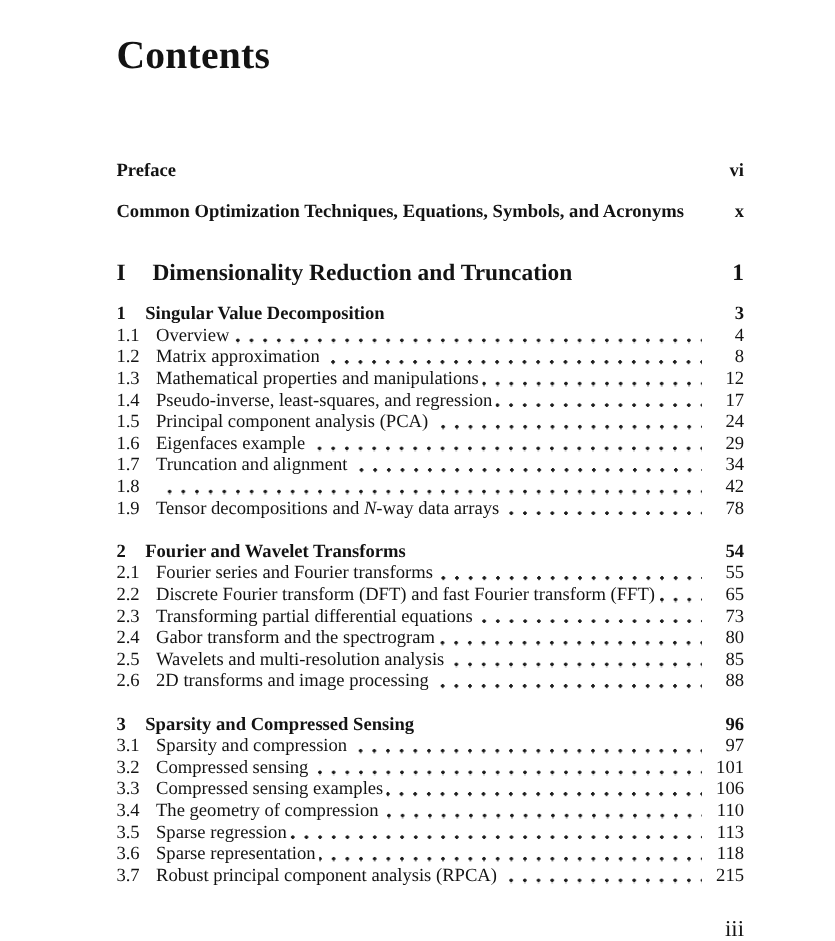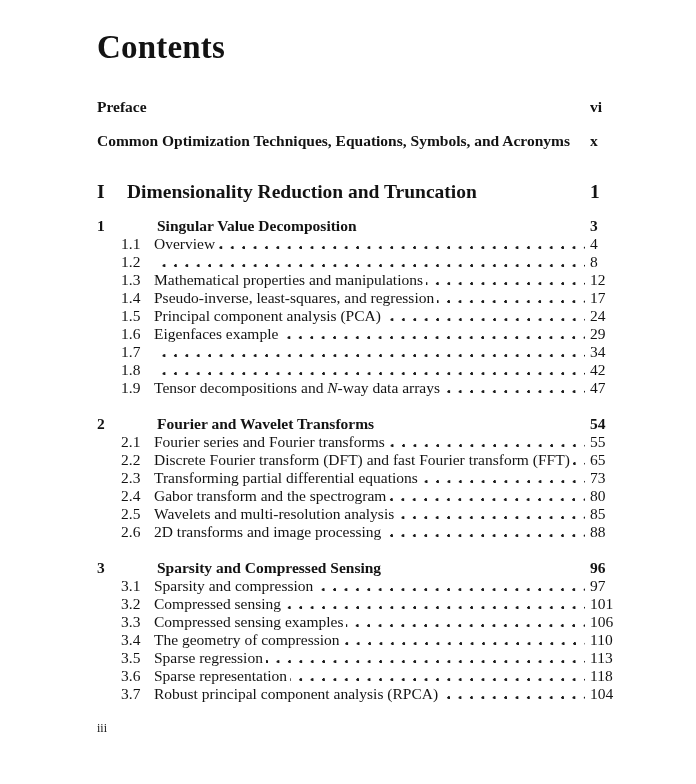--- a/index.html
+++ b/index.html
@@ -19,59 +19,59 @@
     left: 97px; top: 28px;
     width: 523px;
   }
   .doc-title {
     margin: 0;
     font-size: 33px;
     line-height: 38px;
     font-weight: 700;
     letter-spacing: 0.2px;
   }
-  .frontmatter { margin-top: 32px; font-family: Liberation Serif, serif; }
+  .frontmatter { margin-top: 68px; font-family: Liberation Serif, serif; }
   .row {
     display: flex;
     white-space: nowrap;
     font-size: 15.5px;
     line-height: 18px;
   }
   .fm-row { font-weight: 700; margin-bottom: 16px; }
   .fm-title { flex: 0 1 auto; overflow: hidden; }
   .spacer { flex: 1 1 auto; }
-  .pg { flex: 0 0 30px; }
+  .pg { flex: 0 0 30px; text-align: right; }
   .part-row {
     margin-top: 30px;
     font-size: 19.5px;
     line-height: 24px;
     font-weight: 700;
   }
   .part-num { flex: 0 0 30px; }
   .part-title { flex: 0 1 auto; }
   .chapter { margin-top: 18px; }
   .chapter:first-child { margin-top: 13px; }
   .chead { font-weight: 700; }
   .cnum { flex: 0 0 24px; }
-  .ctitle { flex: 0 1 auto; overflow: hidden; margin-left: 36px; }
-  .snum { flex: 0 0 33px; margin-left: 24px; }
+  .ctitle { flex: 0 1 auto; overflow: hidden; }
+  .snum { flex: 0 0 33px; }
   .stitle { flex: 0 1 auto; overflow: hidden; }
   .leader {
     flex: 1 1 auto;
     min-width: 0;
     margin: 0 5px 0 3px;
     background-image: radial-gradient(circle at 1.6px 1.6px, #1b1b1b 1.25px, rgba(0,0,0,0) 1.6px);
     background-size: 11.4px 4px;
     background-repeat: repeat-x;
     background-position: right 1px bottom 3px;
   }
   .folio {
-    margin-top: 16px;
-    text-align: left;
-    font-size: 12px;
+    margin-top: 27px;
+    text-align: right;
+    font-size: 19px;
     line-height: 18px;
   }
   i { font-style: italic; }
 </style>
 </head>
 <body>
 
 <div class="page">
   <div class="inner">
 
@@ -106,20 +106,21 @@
             <span class="pg">3</span>
           </div>
           <div class="row">
             <span class="snum">1.1</span>
             <span class="stitle">Overview</span>
             <span class="leader"></span>
             <span class="pg">4</span>
           </div>
           <div class="row">
             <span class="snum">1.2</span>
+            <span class="stitle">Matrix approximation</span>
             <span class="leader"></span>
             <span class="pg">8</span>
           </div>
           <div class="row">
             <span class="snum">1.3</span>
             <span class="stitle">Mathematical properties and manipulations</span>
             <span class="leader"></span>
             <span class="pg">12</span>
           </div>
           <div class="row">
@@ -135,33 +136,34 @@
             <span class="pg">24</span>
           </div>
           <div class="row">
             <span class="snum">1.6</span>
             <span class="stitle">Eigenfaces example</span>
             <span class="leader"></span>
             <span class="pg">29</span>
           </div>
           <div class="row">
             <span class="snum">1.7</span>
+            <span class="stitle">Truncation and alignment</span>
             <span class="leader"></span>
             <span class="pg">34</span>
           </div>
           <div class="row">
             <span class="snum">1.8</span>
             <span class="leader"></span>
             <span class="pg">42</span>
           </div>
           <div class="row">
             <span class="snum">1.9</span>
             <span class="stitle">Tensor decompositions and <i>N</i>-way data arrays</span>
             <span class="leader"></span>
-            <span class="pg">47</span>
+            <span class="pg">78</span>
           </div>
         </div>
         <div class="chapter">
           <div class="row chead">
             <span class="cnum">2</span>
             <span class="ctitle">Fourier and Wavelet Transforms</span>
             <span class="spacer"></span>
             <span class="pg">54</span>
           </div>
           <div class="row">
@@ -241,21 +243,21 @@
           <div class="row">
             <span class="snum">3.6</span>
             <span class="stitle">Sparse representation</span>
             <span class="leader"></span>
             <span class="pg">118</span>
           </div>
           <div class="row">
             <span class="snum">3.7</span>
             <span class="stitle">Robust principal component analysis (RPCA)</span>
             <span class="leader"></span>
-            <span class="pg">104</span>
+            <span class="pg">215</span>
           </div>
         </div>
       </div>
 
     <div class="folio">iii</div>
 
   </div>
 </div>
 
 </body></html>

